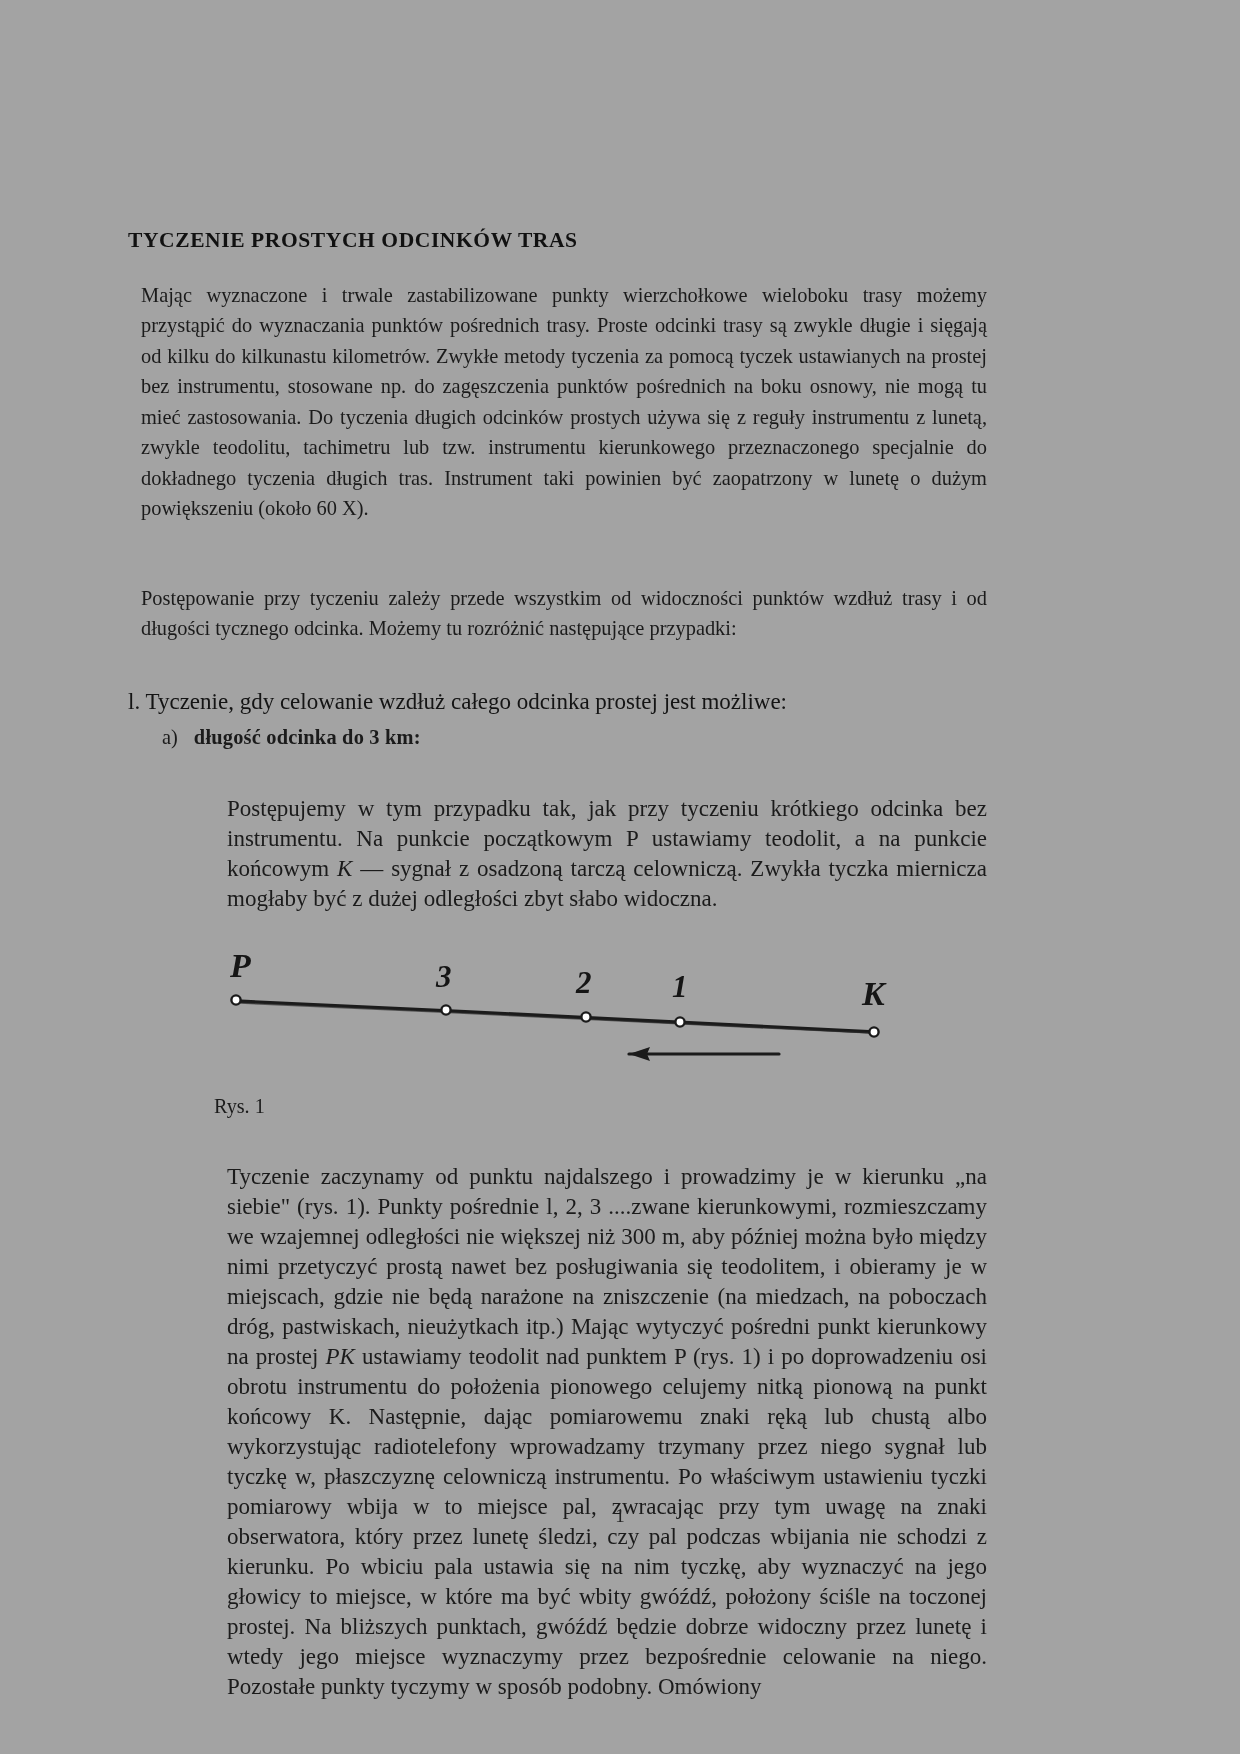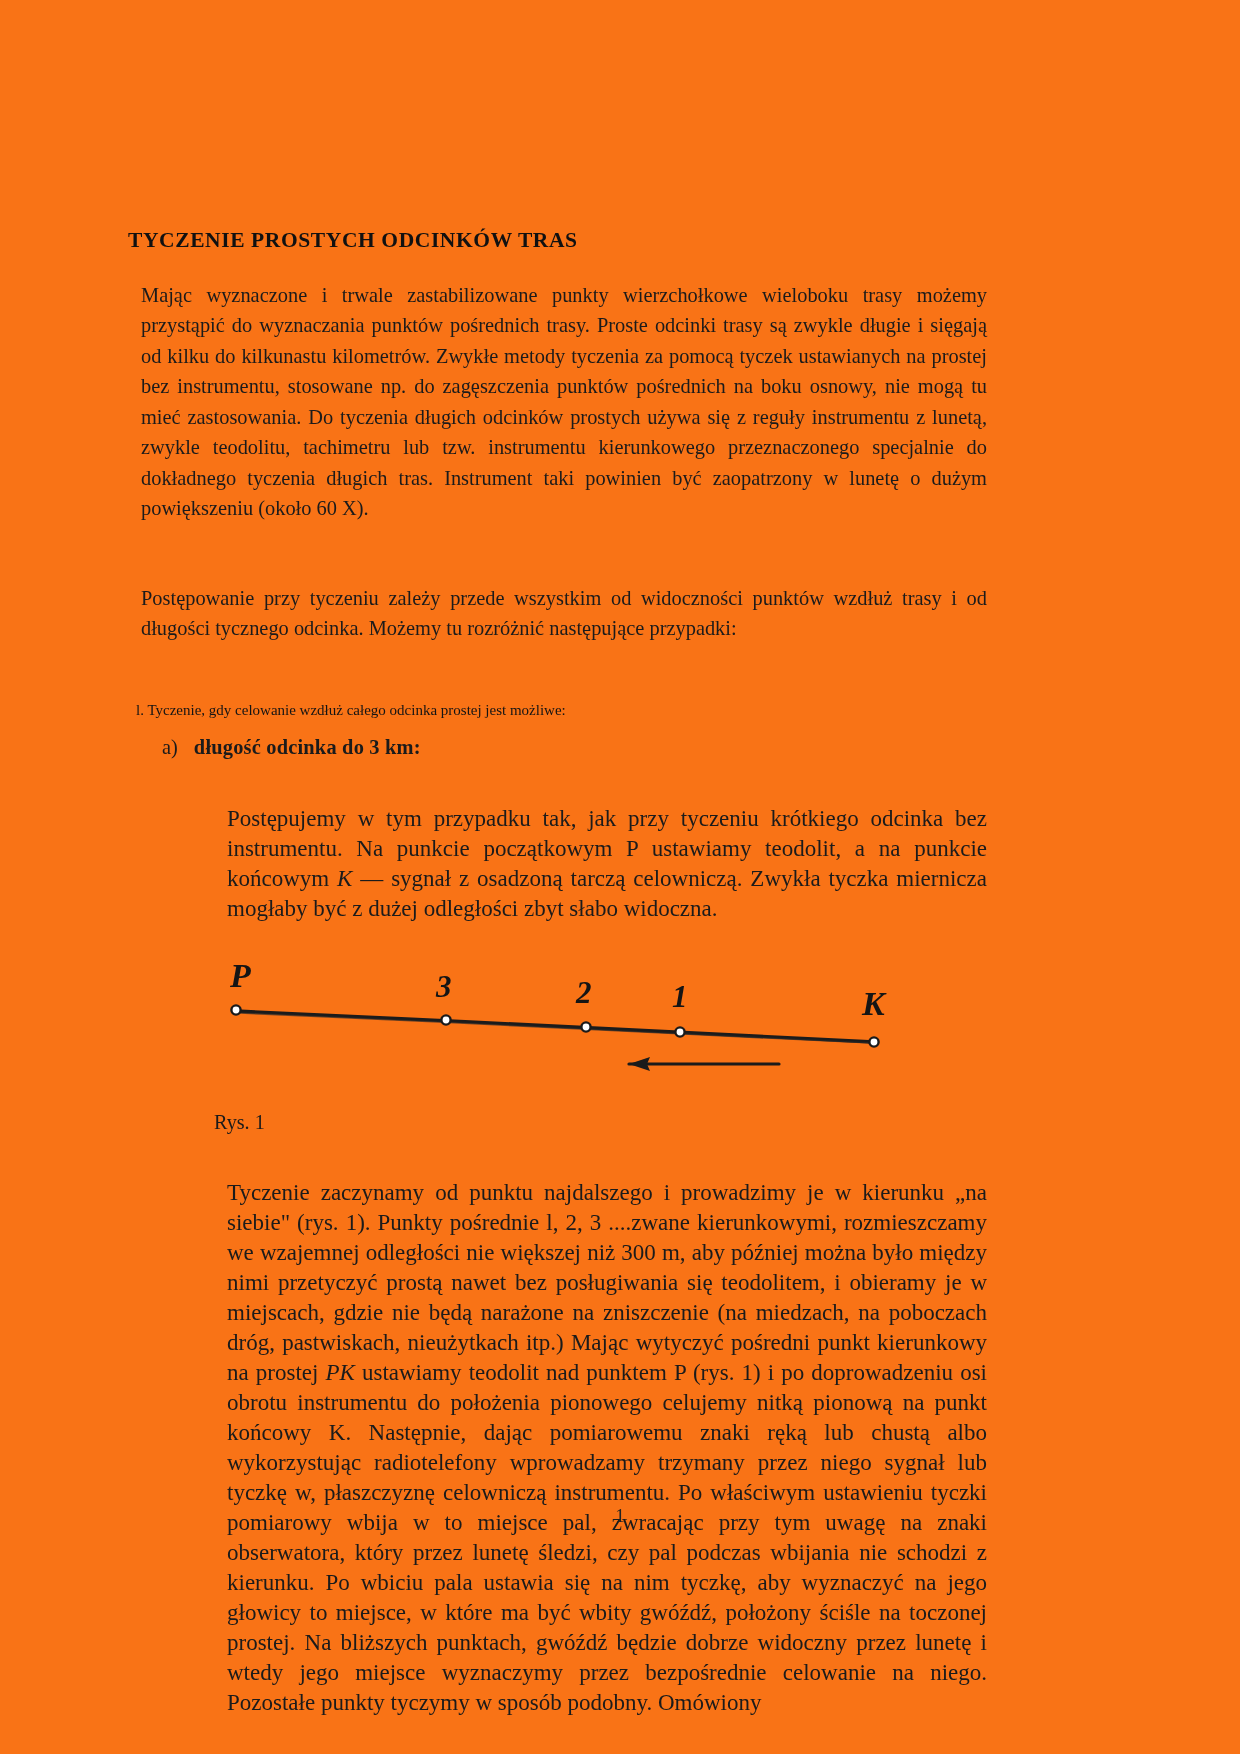--- a/index.html
+++ b/index.html
@@ -13,21 +13,21 @@
     font-family: "Liberation Serif", "DejaVu Serif", serif;
     color: #1b1b1b;
     position: relative;
     overflow: hidden;
   }
   .page {
     position: absolute;
     left: 0; top: 0;
     width: 1240px;
     height: 1754px;
-    background: #f97316;
+    background: #a3a3a3;
   }
   .content {
     position: absolute;
     left: 128px;
     top: 228px;
     width: 872px;
   }
 
   
   .doc-title {
@@ -47,23 +47,23 @@
     margin: 13px;
     color: #1b1b1b;
   }
   .para-intro { margin-bottom: 0; }
   .gap-large { height: 46px; }
   .gap-med { height: 30px; }
   .gap-small { height: 16px; }
 
   
   .sec-heading {
-    font-size: 15px;
+    font-size: 23px;
     line-height: 30px;
-    margin: 8px;
+    margin: 0;
     color: #141414;
     font-weight: normal;
   }
 
   
   .sub-item {
     margin: 6px 0 0 0;
     padding-left: 34px;
     font-size: 20.4px;
     line-height: 28px;
@@ -86,21 +86,20 @@
     position: relative;
     margin-left: 86px;
     width: 786px;
     height: 150px;
   }
   .figure-svg { display: block; }
   .fig-caption {
     margin-left: 86px;
     font-size: 20.2px;
     line-height: 26px;
-    margin-top: 6px;
   }
 
   .page-number {
     position: absolute;
     left: 0;
     top: 1505px;
     width: 1240px;
     text-align: center;
     font-size: 19px;
     color: #222;

